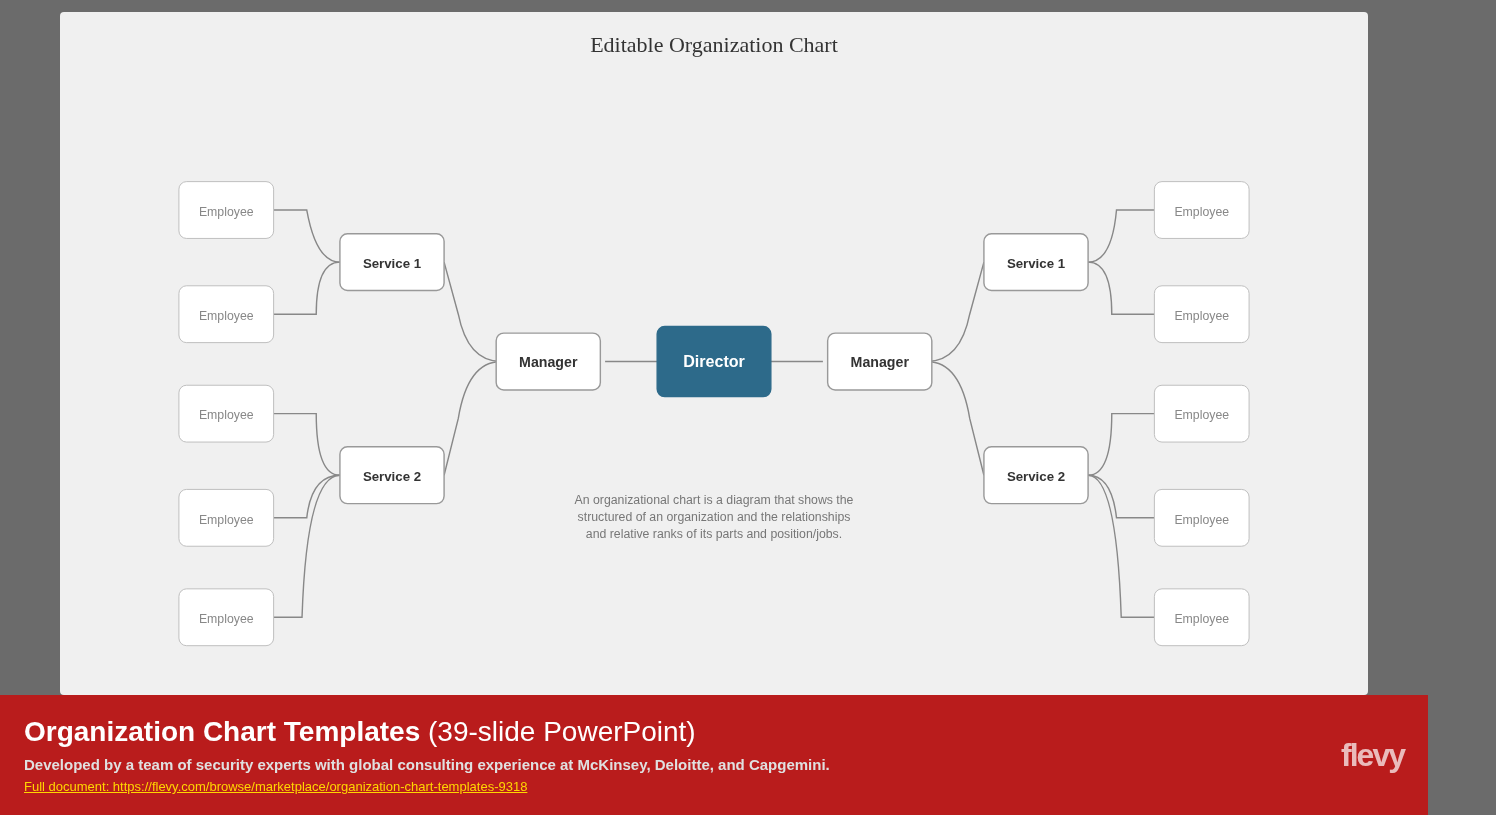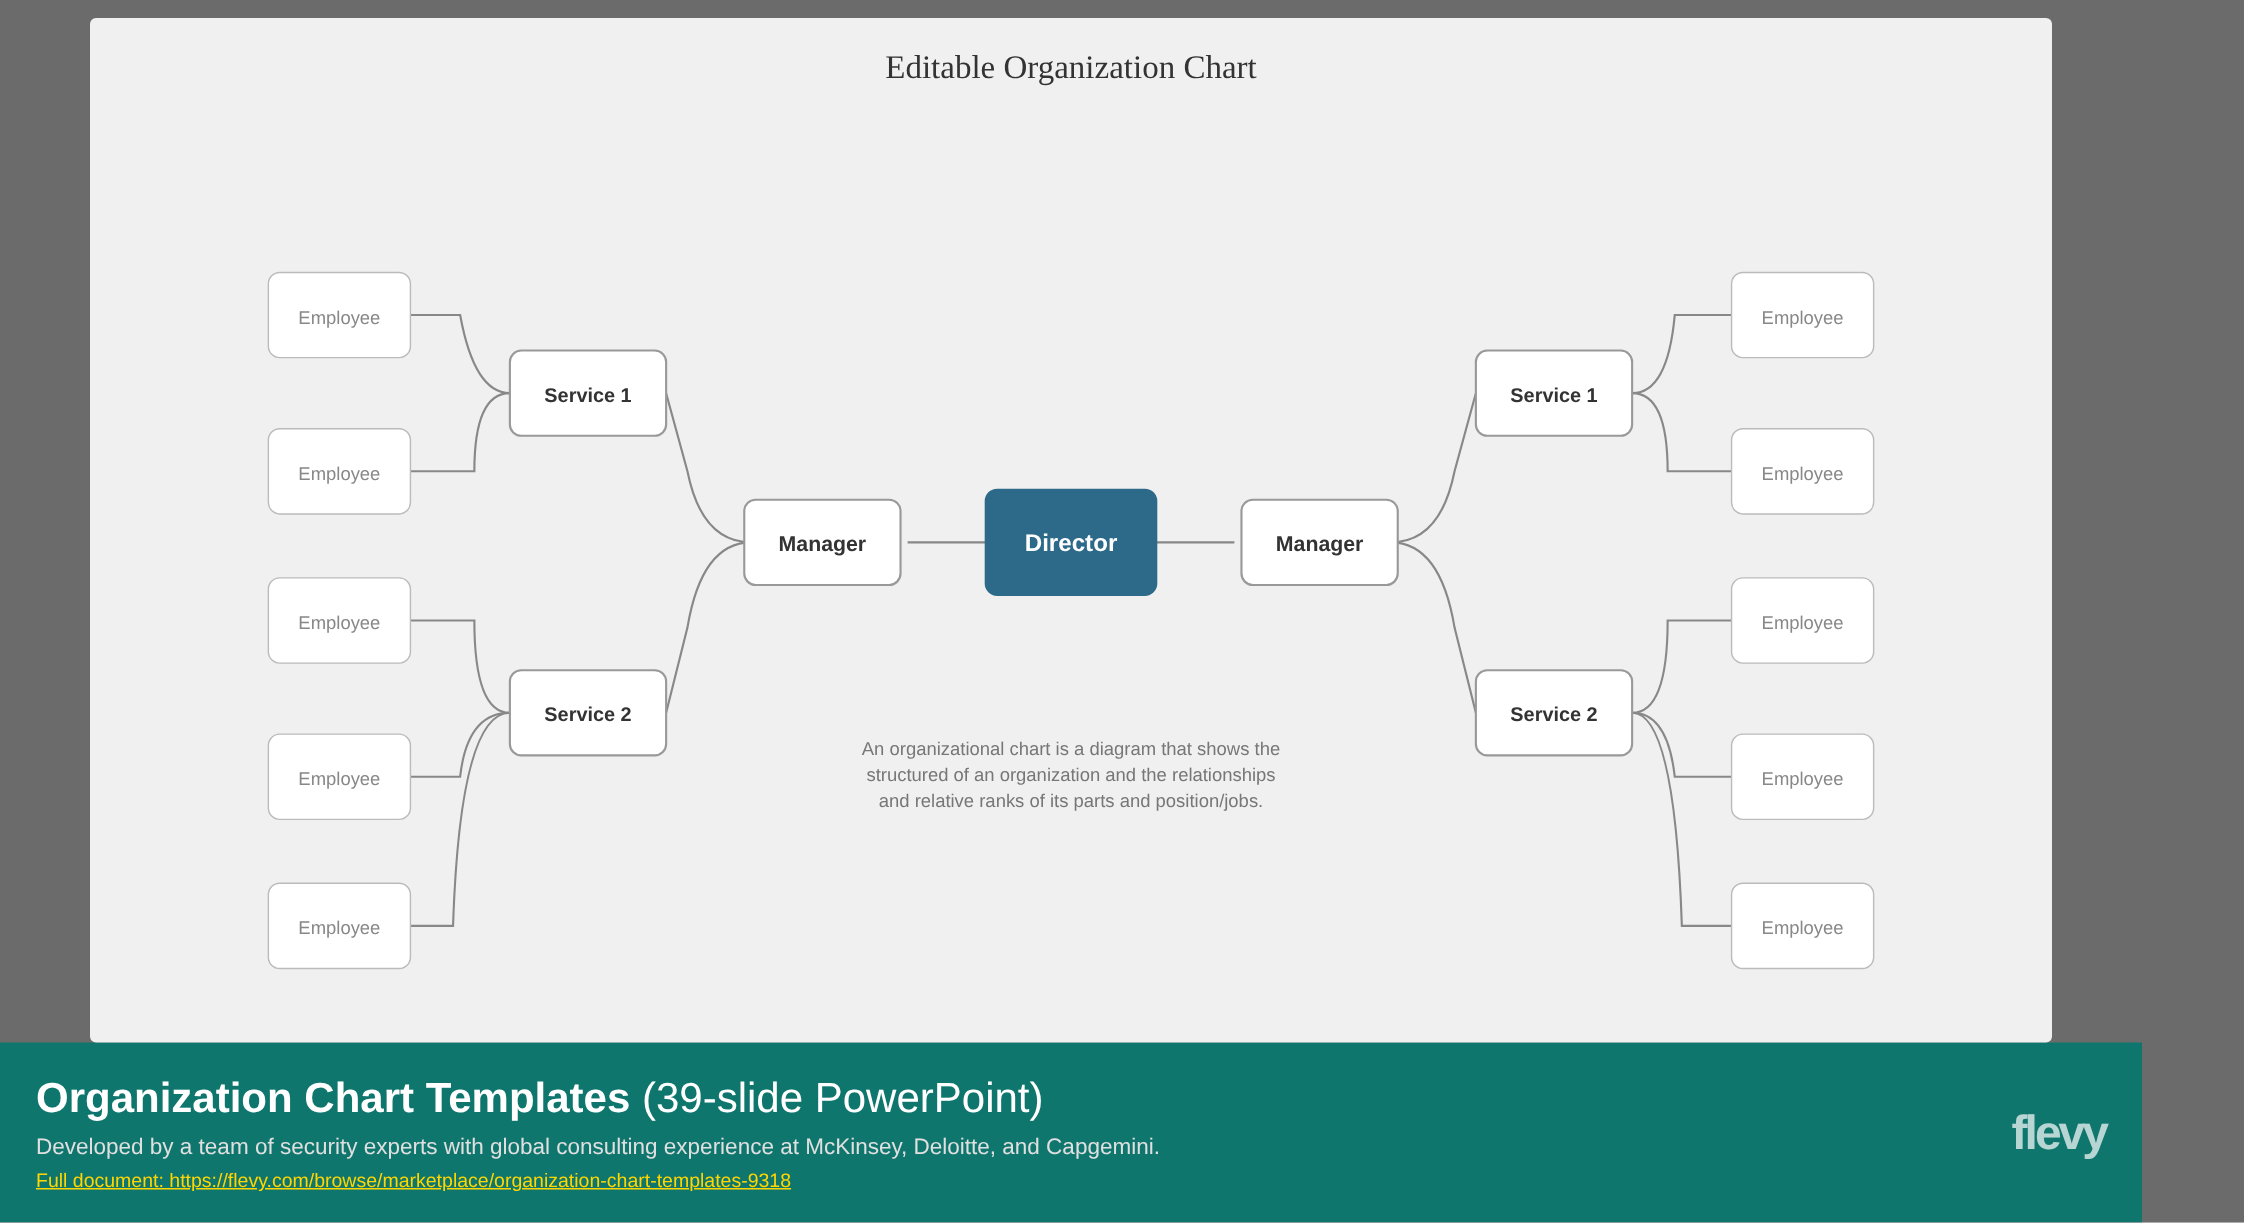--- a/index.html
+++ b/index.html
@@ -46,21 +46,21 @@
 
     
     .org-svg {
       width: 100%;
       height: 100%;
       position: absolute;
       top: 0; left: 0;
     }
 
     .footer-bar {
-      background: #0f766e;
+      background: #b91c1c;
       padding: 14px 24px;
       display: flex;
       align-items: center;
       justify-content: space-between;
       min-height: 120px;
     }
 
     .footer-left {
       color: white;
     }
@@ -72,20 +72,21 @@
     }
 
     .footer-title strong {
       font-weight: bold;
     }
 
     .footer-subtitle {
       font-size: 15px;
       color: #e0e0e0;
       margin-bottom: 6px;
+      font-weight: bold;
     }
 
     .footer-link {
       font-size: 13px;
       color: #ffd600;
       text-decoration: underline;
     }
 
     .flevy-logo {
       display: flex;

